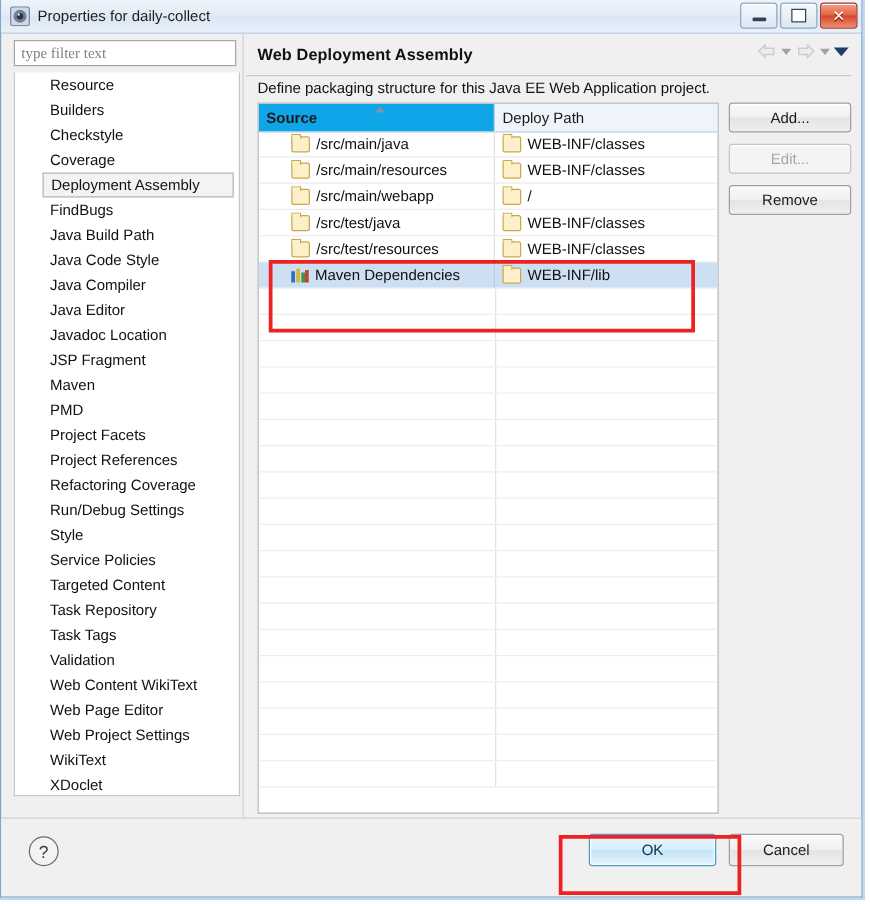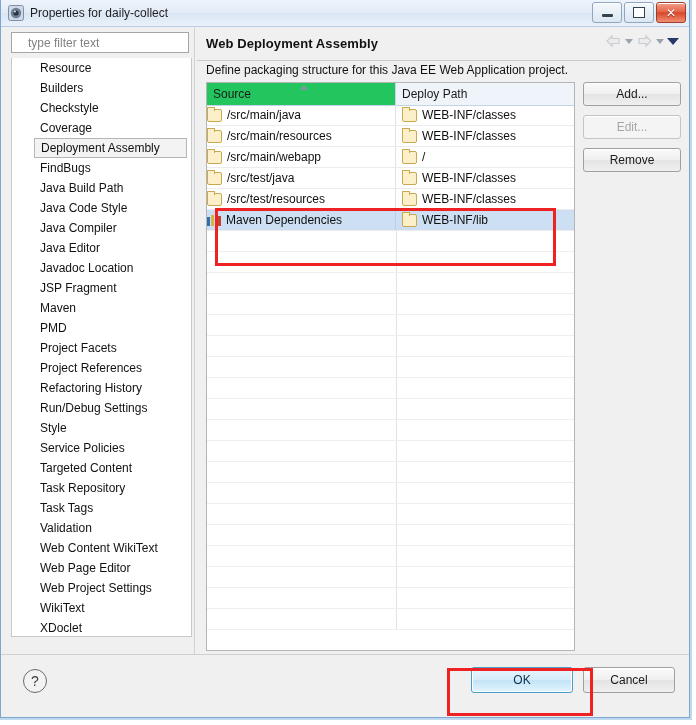--- a/index.html
+++ b/index.html
@@ -49,22 +49,22 @@
   .wbtn .m{width:11px;height:3px;background:#33434f;border-radius:1px;margin-top:5px;}
   .wbtn .mx{width:10px;height:9px;border:1.5px solid #33434f;background:#fff;}
   .wbtn .cx{color:#fff;font-size:12px;font-weight:bold;line-height:1;text-shadow:0 1px 0 #8c2d1c;}
 
   
   .wbody{position:absolute;left:0;right:0;top:26px;bottom:0;}
 
   .filterbox{
     position:absolute;left:10px;top:6px;width:178px;height:21px;
     border:1px solid #a6a6a6;background:#fff;box-sizing:border-box;
-    font-size:12px;color:#777;padding:2px 16px;outline:none;
-    font-family:Liberation Sans, sans-serif;
+    font-size:12px;color:#777;padding:2px 5px;outline:none;
+    font-family:Liberation Serif, serif;
   }
   .filterbox::placeholder{color:#828282;}
 
   .sidebar{
     position:absolute;left:10px;top:32px;width:181px;bottom:80px;
     background:#fff;border:1px solid #c8c8c8;border-top:none;box-sizing:border-box;
     overflow:hidden;
   }
   .side-item{
     height:20px;line-height:20px;padding-left:28px;font-size:12px;color:#111;
@@ -94,33 +94,33 @@
 
   .tablewrap{
     position:absolute;left:9px;top:56px;right:106px;bottom:54px;
     border:1px solid #b5b5b5;background:#fff;box-sizing:border-box;overflow:hidden;
   }
   .thead{display:flex;height:22px;background:#eef4fa;border-bottom:1px solid #c3d4e4;}
   .th{
     font-size:12px;color:#1a1a1a;line-height:22px;padding-left:6px;box-sizing:border-box;
     position:relative;
   }
-  .th.src{width:189px;border-right:1px solid #c3d4e4;background:#22c55e;}
+  .th.src{width:189px;border-right:1px solid #c3d4e4;background:#0ea5e9;font-weight:bold;}
   .th.dep{flex:1;}
   .sortmark{position:absolute;left:93px;top:2px;width:0;height:0;
     border-left:4px solid transparent;border-right:4px solid transparent;border-bottom:5px solid #7d96ad;}
 
   .tbody{position:absolute;left:0;right:0;top:22px;bottom:0;}
   .trow{display:flex;height:20px;align-items:center;border-bottom:1px solid #ececec;}
   .trow.sel .cell{background:#ccdff3;}
   .cell{
     height:20px;line-height:20px;box-sizing:border-box;display:flex;align-items:center;
     font-size:12px;color:#0f0f0f;white-space:nowrap;overflow:hidden;
   }
-  .cell.src{width:189px;border-right:1px solid #e2e2e2;}
+  .cell.src{width:189px;border-right:1px solid #e2e2e2;padding-left:26px;}
   .cell.dep{flex:1;padding-left:6px;}
   .trow.sel .cell.src{border-right:1px solid #b8cfe6;}
 
   .folder{
     width:13px;height:11px;flex:none;margin-right:5px;position:relative;
     background:#fbf0c9;border:1px solid #c9a94e;border-radius:1px 2px 2px 2px;
   }
   .folder:before{
     content:"";position:absolute;left:-1px;top:-3px;width:6px;height:3px;
     background:#fbf0c9;border:1px solid #c9a94e;border-bottom:none;border-radius:1px 1px 0 0;
@@ -226,21 +226,21 @@
         <div class="side-item"><span>Java Build Path</span></div>
         <div class="side-item"><span>Java Code Style</span></div>
         <div class="side-item"><span>Java Compiler</span></div>
         <div class="side-item"><span>Java Editor</span></div>
         <div class="side-item"><span>Javadoc Location</span></div>
         <div class="side-item"><span>JSP Fragment</span></div>
         <div class="side-item"><span>Maven</span></div>
         <div class="side-item"><span>PMD</span></div>
         <div class="side-item"><span>Project Facets</span></div>
         <div class="side-item"><span>Project References</span></div>
-        <div class="side-item"><span>Refactoring History</span></div>
+        <div class="side-item"><span>Refactoring Coverage</span></div>
         <div class="side-item"><span>Run/Debug Settings</span></div>
         <div class="side-item"><span>Style</span></div>
         <div class="side-item"><span>Service Policies</span></div>
         <div class="side-item"><span>Targeted Content</span></div>
         <div class="side-item"><span>Task Repository</span></div>
         <div class="side-item"><span>Task Tags</span></div>
         <div class="side-item"><span>Validation</span></div>
         <div class="side-item"><span>Web Content WikiText</span></div>
         <div class="side-item"><span>Web Page Editor</span></div>
         <div class="side-item"><span>Web Project Settings</span></div>

